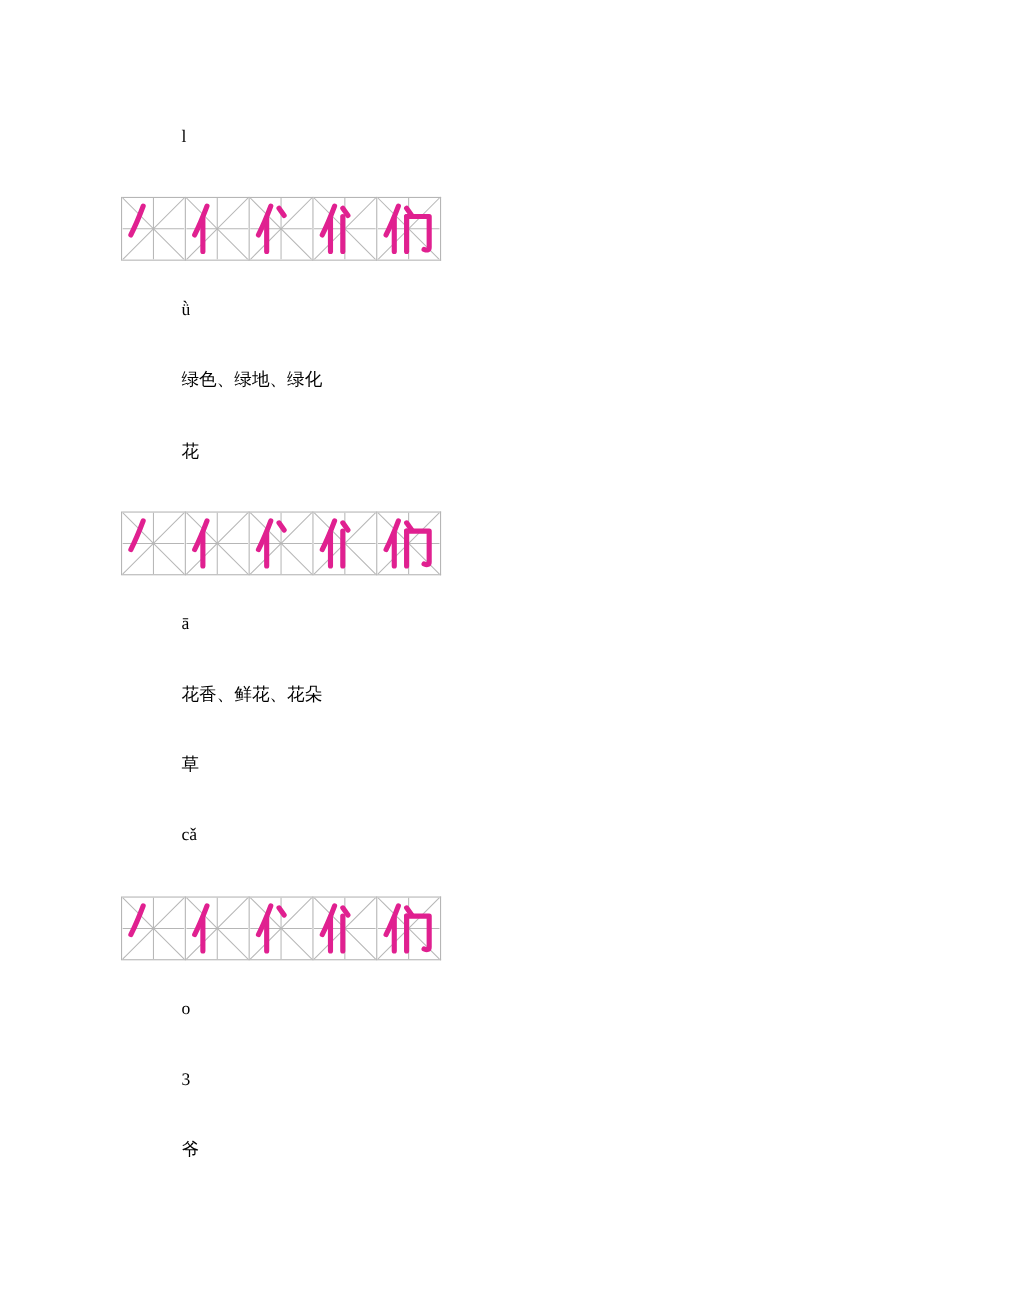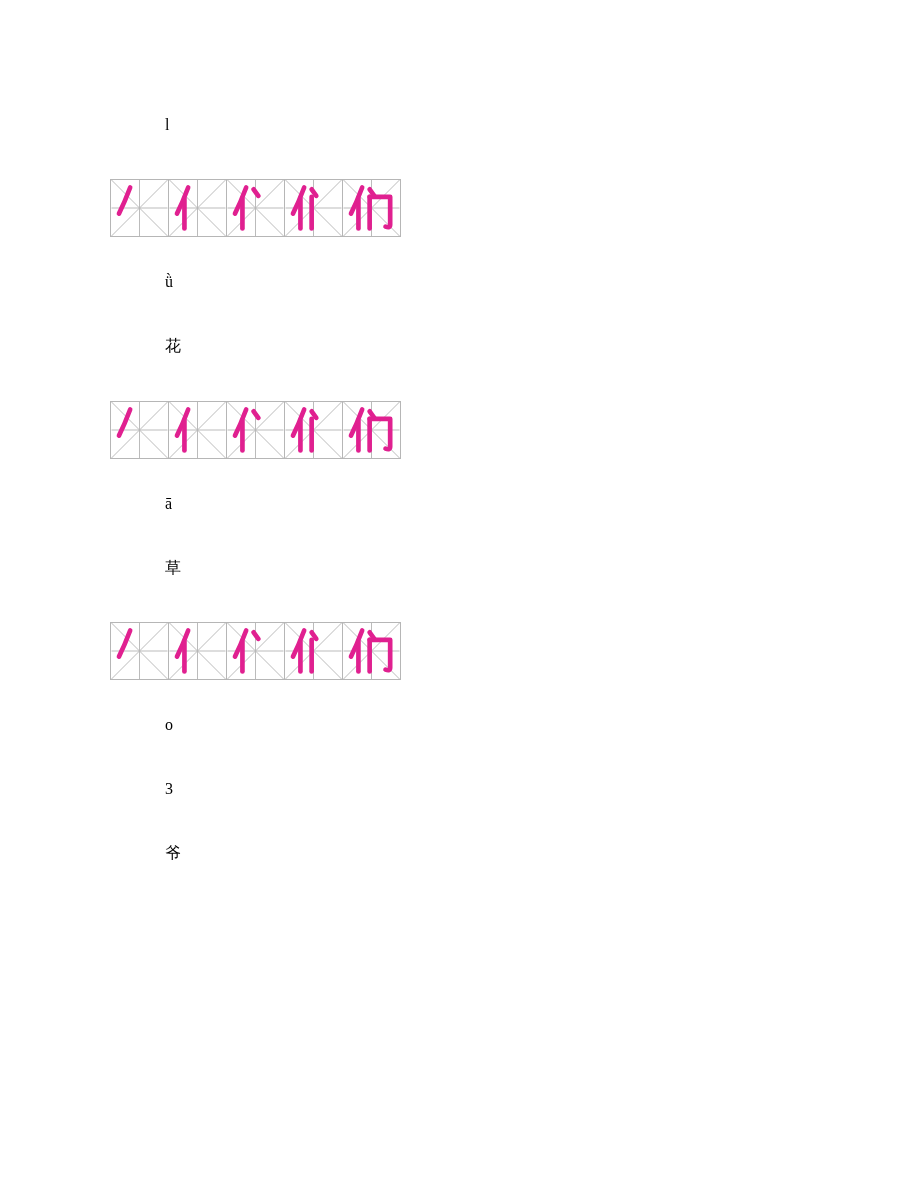--- a/index.html
+++ b/index.html
@@ -110,20 +110,21 @@
           <path d="M20 8 Q14 24 8 36" stroke="#e02090" stroke-width="5" stroke-linecap="round" stroke-linejoin="round" fill="none"></path>
           <path d="M16 20 L16 52" stroke="#e02090" stroke-width="5" stroke-linecap="round" stroke-linejoin="round" fill="none"></path>
           <path d="M28 10 L33 17" stroke="#e02090" stroke-width="5" stroke-linecap="round" stroke-linejoin="round" fill="none"></path>
           <path d="M28 18 L28 52" stroke="#e02090" stroke-width="5" stroke-linecap="round" stroke-linejoin="round" fill="none"></path>
           <path d="M28 18 L50 18 L50 48 Q50 52 45 50" stroke="#e02090" stroke-width="5" stroke-linecap="round" stroke-linejoin="round" fill="none"></path>
         </svg>
       </div>
     </div>
 
   <p class="text-line">ǜ</p>
+  <p class="text-line">绿色、绿地、绿化</p>
   <p class="text-line">花</p>
 
   <div class="stroke-diagram">
       <div class="cell">
         <svg class="grid" viewBox="0 0 60 60">
           <path d="M0 0 L60 60" stroke="#b6b6b6" stroke-width="1" fill="none"></path>
           <path d="M60 0 L0 60" stroke="#b6b6b6" stroke-width="1" fill="none"></path>
           <path d="M30 0 L30 60" stroke="#b6b6b6" stroke-width="1" fill="none"></path>
           <path d="M0 30 L60 30" stroke="#b6b6b6" stroke-width="1" fill="none"></path>
         </svg>
@@ -181,21 +182,23 @@
           <path d="M20 8 Q14 24 8 36" stroke="#e02090" stroke-width="5" stroke-linecap="round" stroke-linejoin="round" fill="none"></path>
           <path d="M16 20 L16 52" stroke="#e02090" stroke-width="5" stroke-linecap="round" stroke-linejoin="round" fill="none"></path>
           <path d="M28 10 L33 17" stroke="#e02090" stroke-width="5" stroke-linecap="round" stroke-linejoin="round" fill="none"></path>
           <path d="M28 18 L28 52" stroke="#e02090" stroke-width="5" stroke-linecap="round" stroke-linejoin="round" fill="none"></path>
           <path d="M28 18 L50 18 L50 48 Q50 52 45 50" stroke="#e02090" stroke-width="5" stroke-linecap="round" stroke-linejoin="round" fill="none"></path>
         </svg>
       </div>
     </div>
 
   <p class="text-line">ā</p>
+  <p class="text-line">花香、鲜花、花朵</p>
   <p class="text-line">草</p>
+  <p class="text-line">cǎ</p>
 
   <div class="stroke-diagram">
       <div class="cell">
         <svg class="grid" viewBox="0 0 60 60">
           <path d="M0 0 L60 60" stroke="#b6b6b6" stroke-width="1" fill="none"></path>
           <path d="M60 0 L0 60" stroke="#b6b6b6" stroke-width="1" fill="none"></path>
           <path d="M30 0 L30 60" stroke="#b6b6b6" stroke-width="1" fill="none"></path>
           <path d="M0 30 L60 30" stroke="#b6b6b6" stroke-width="1" fill="none"></path>
         </svg>
         <svg viewBox="0 0 60 60" width="100%" height="100%" style="position: absolute; left: 0px; top: 0px;">

